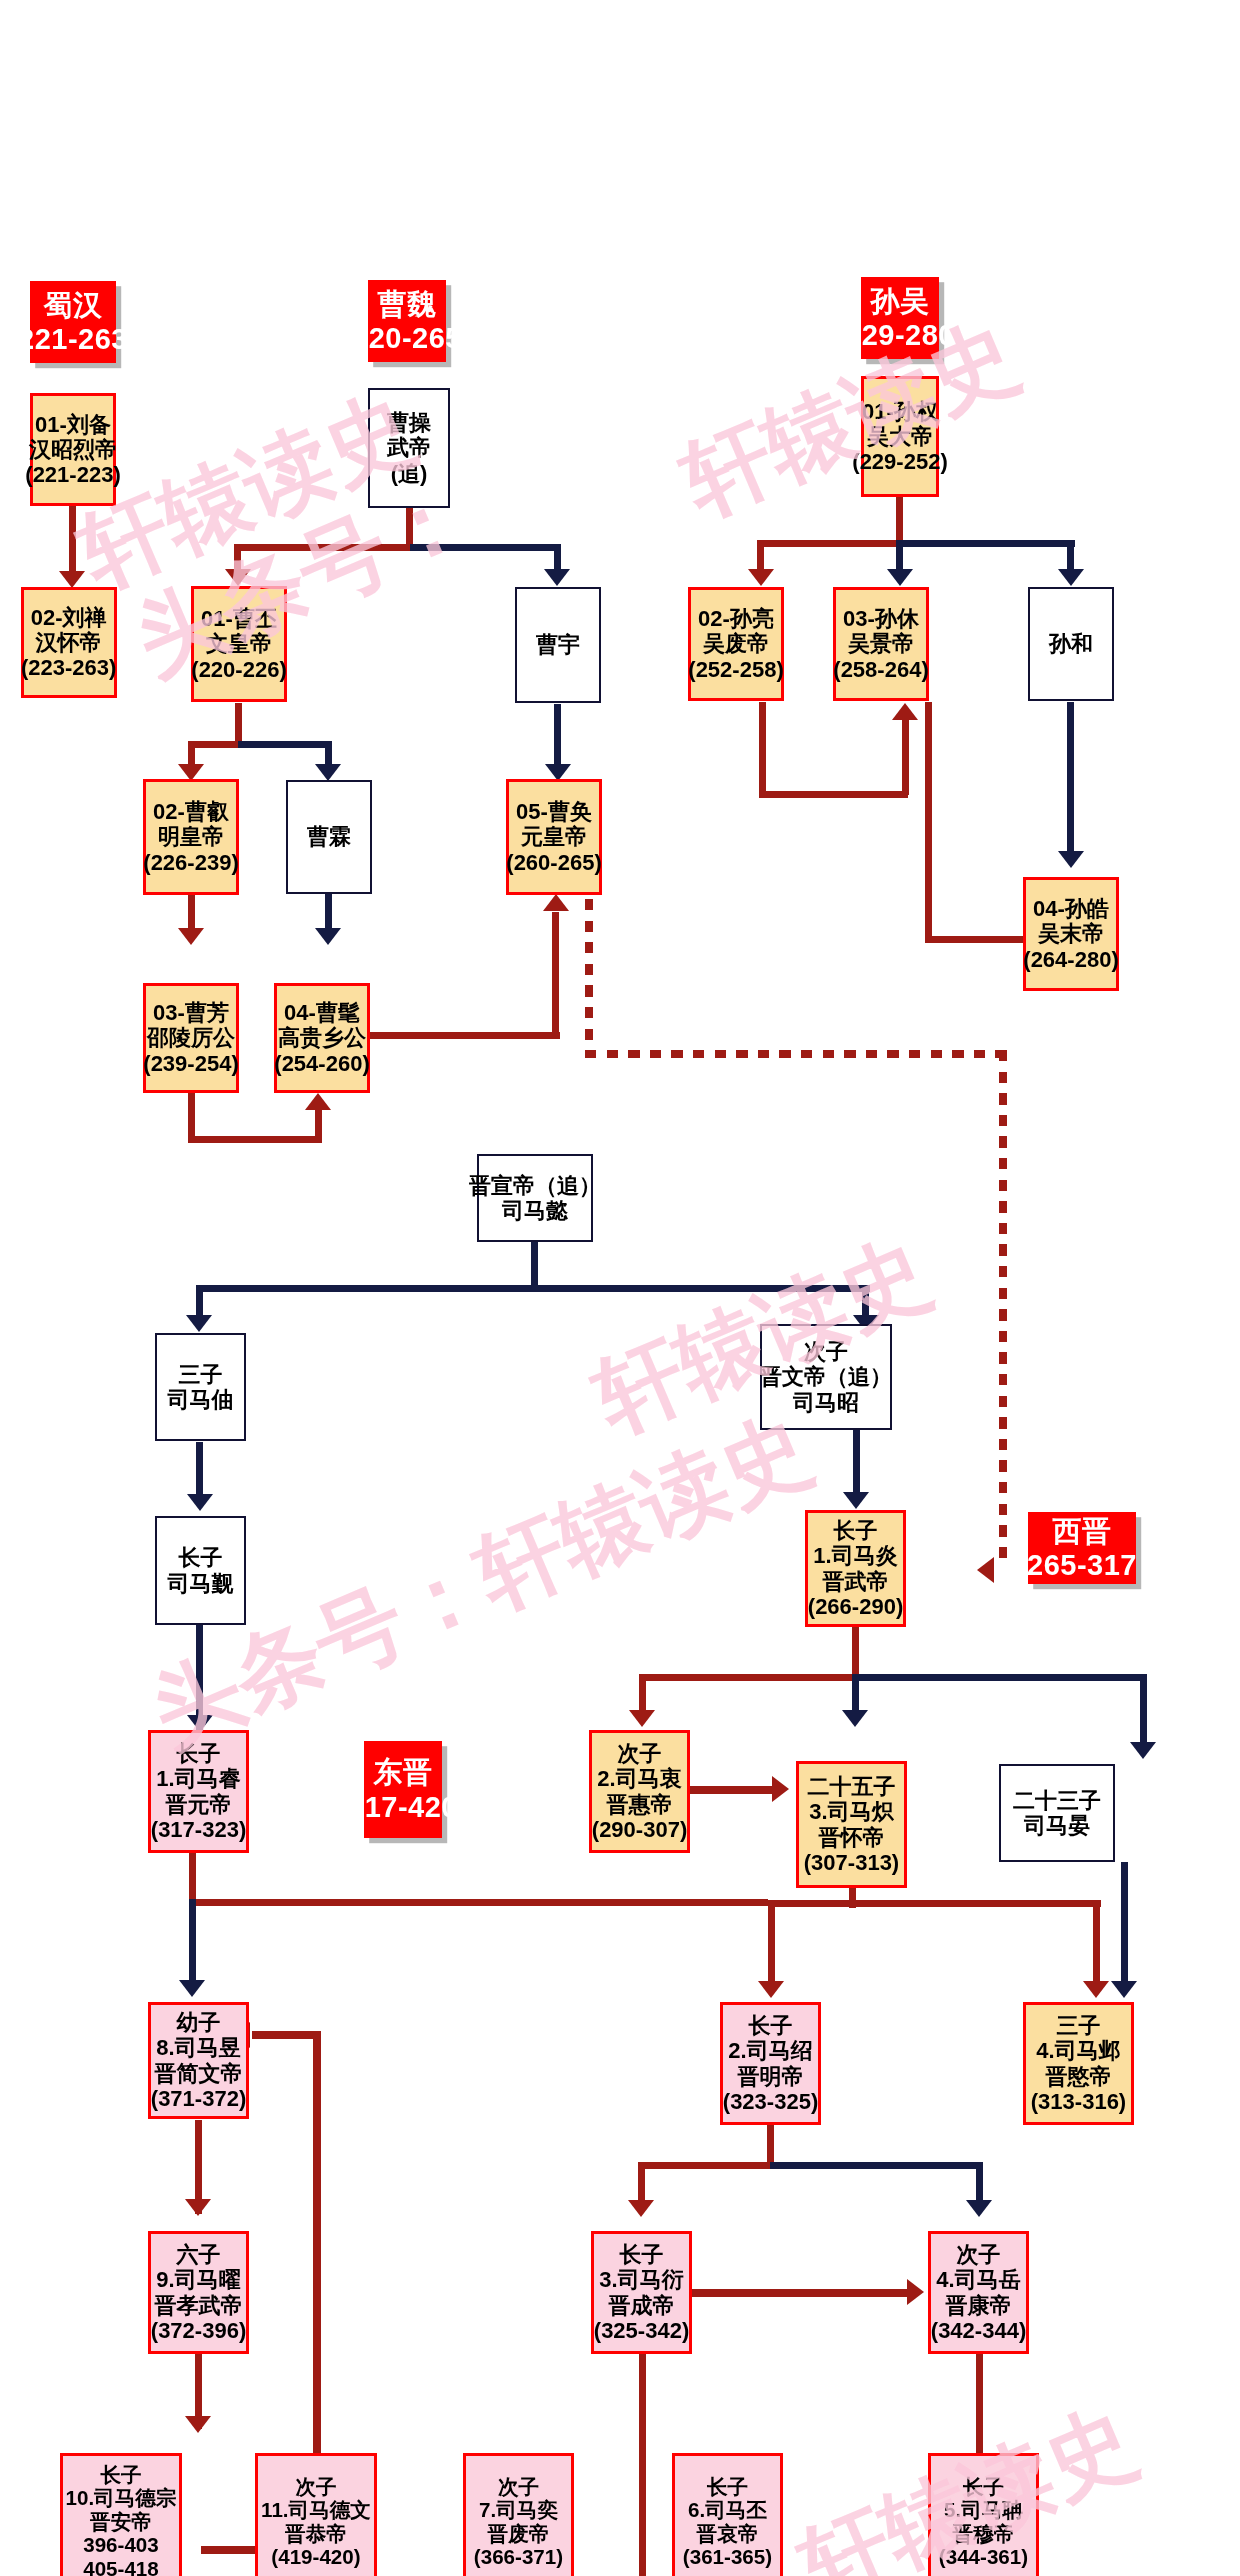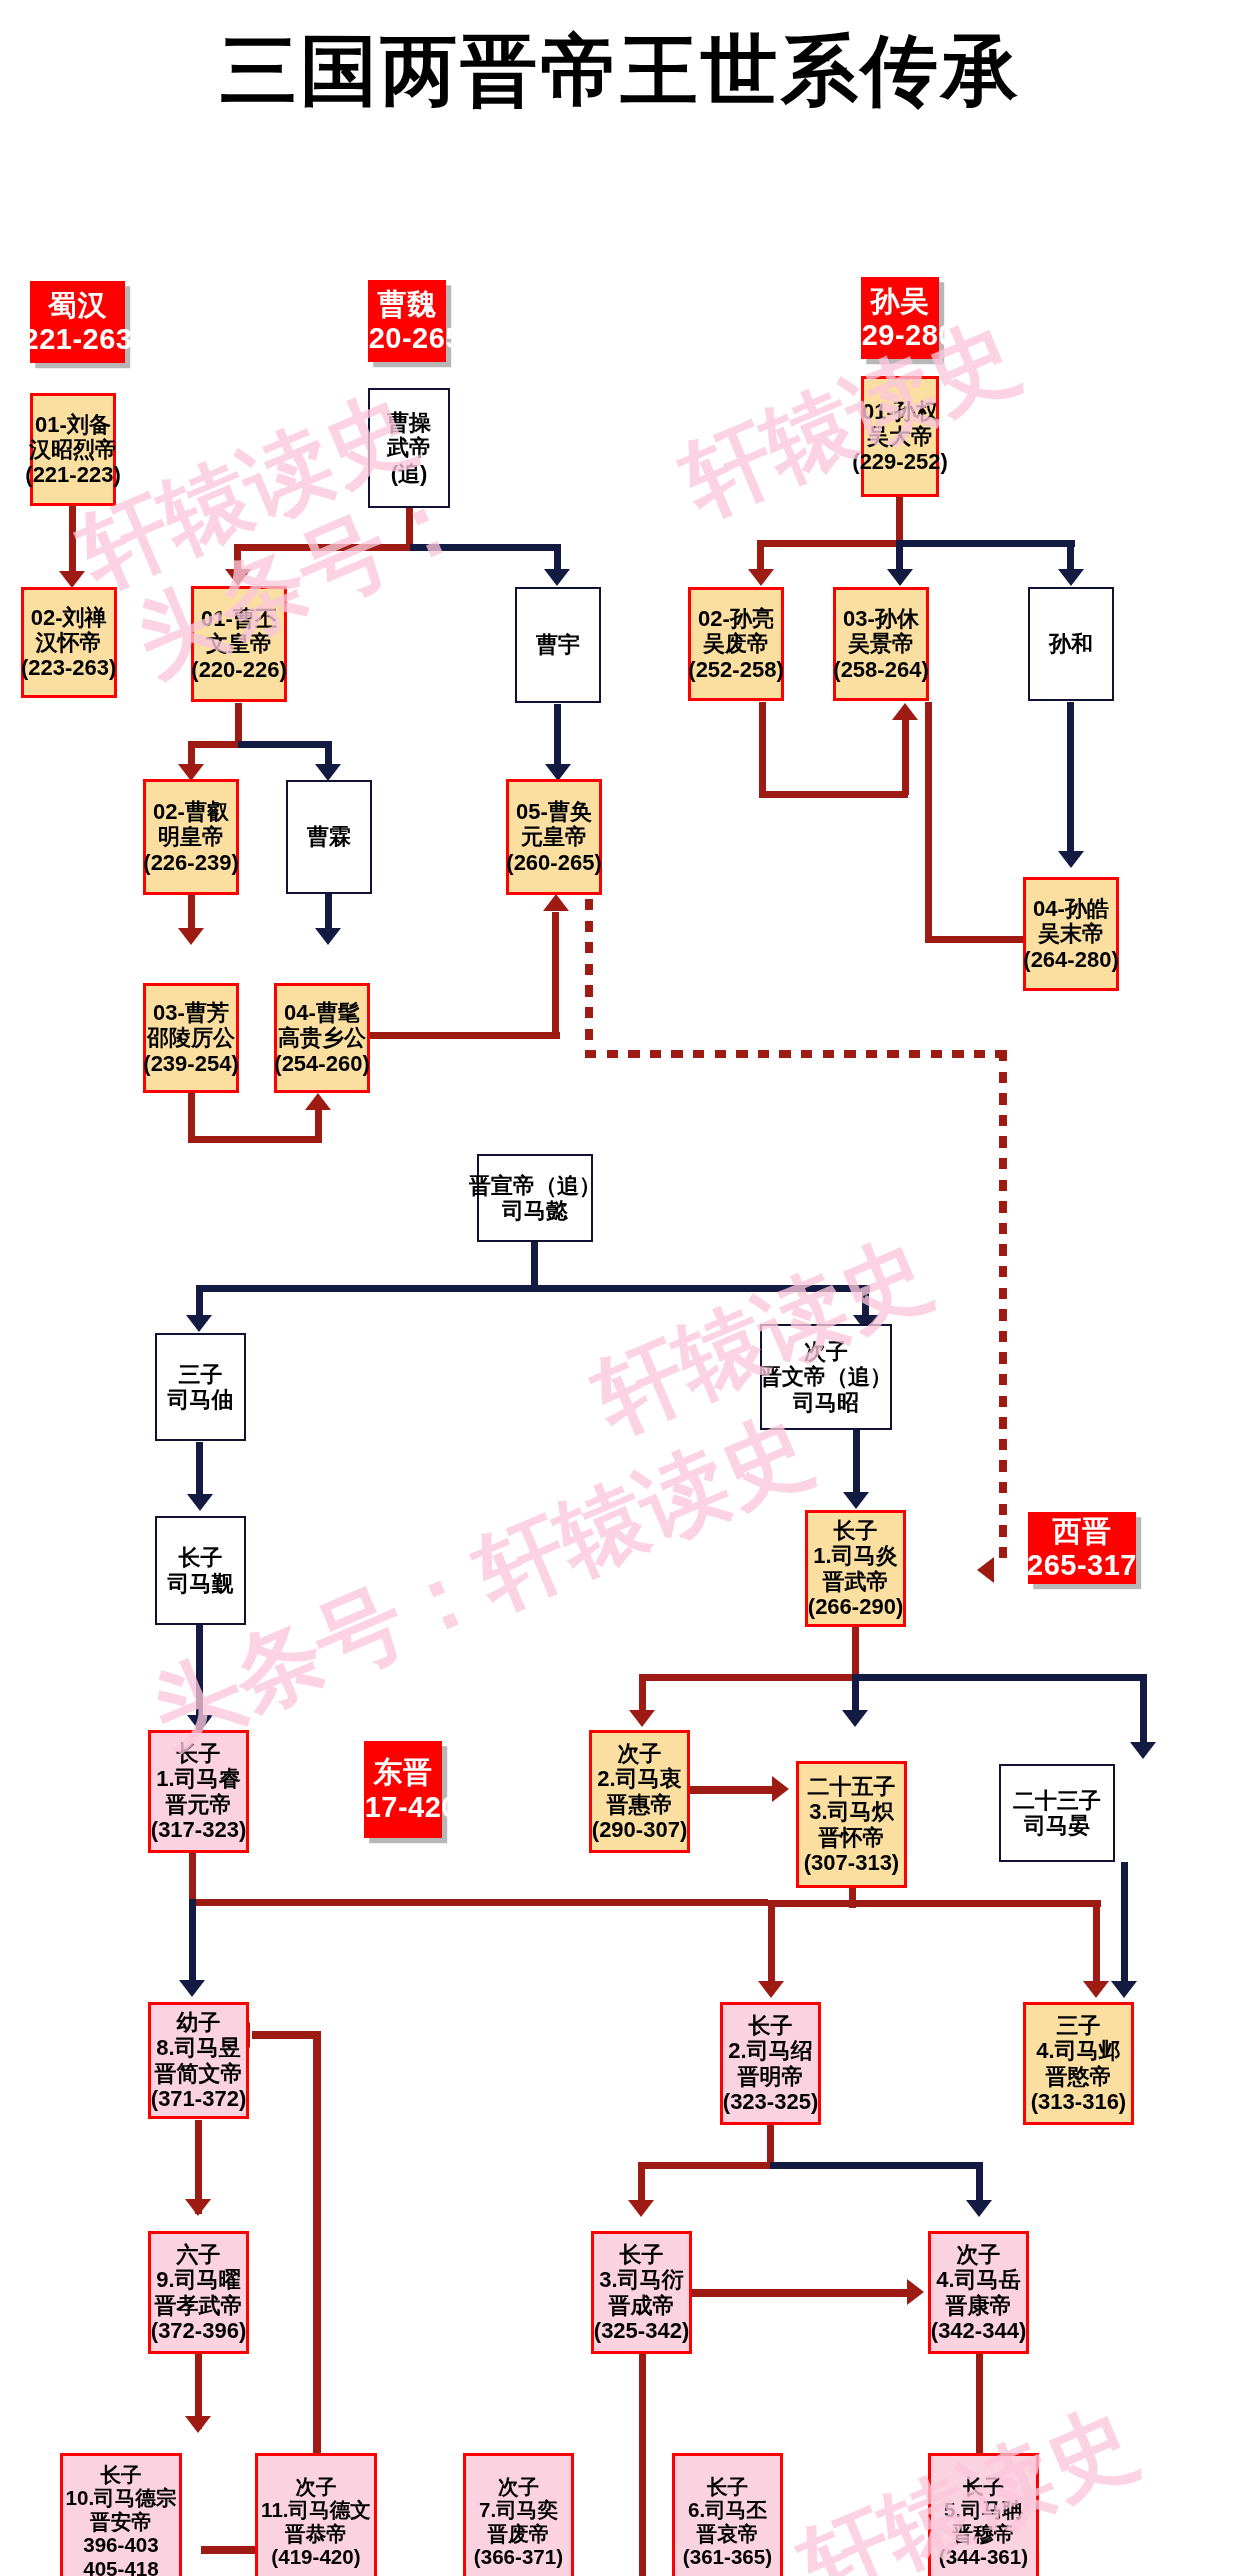--- a/index.html
+++ b/index.html
@@ -63,30 +63,29 @@
   
   .wm{position:absolute;color:#FBC7DA;font-weight:bold;white-space:nowrap;
       transform:rotate(-23deg);transform-origin:left top;z-index:9;pointer-events:none;
       font-family:"DejaVu Sans","Liberation Sans",sans-serif;opacity:.78;}
 </style>
 </head>
 <body>
 
 <div id="stage">
 
-  <div class="title">三国两晋帝王世系传承</div>
 
   <div class="wm" style="left:62px;top:505px;font-size:88px;">轩辕读史</div>
   <div class="wm" style="left:118px;top:592px;font-size:88px;">头条号：</div>
   <div class="wm" style="left:665px;top:433px;font-size:88px;">轩辕读史</div>
   <div class="wm" style="left:577px;top:1350px;font-size:88px;">轩辕读史</div>
   <div class="wm" style="left:134px;top:1664px;font-size:88px;">头条号：轩辕读史</div>
   <div class="wm" style="left:783px;top:2519px;font-size:88px;">轩辕读史</div>
 
-  <div class="node banner" style="left:30px;top:281px;width:95px;height:82px;">
+  <div class="node banner" style="left:30px;top:281px;width:86px;height:82px;">
     <span class="ln">蜀汉</span>
     <span class="ln">221-263</span>
   </div>
   <div class="node banner" style="left:368px;top:280px;width:78px;height:82px;">
     <span class="ln">曹魏</span>
     <span class="ln">220-265</span>
   </div>
   <div class="node banner" style="left:861px;top:277px;width:78px;height:82px;">
     <span class="ln">孙吴</span>
     <span class="ln">229-280</span>

